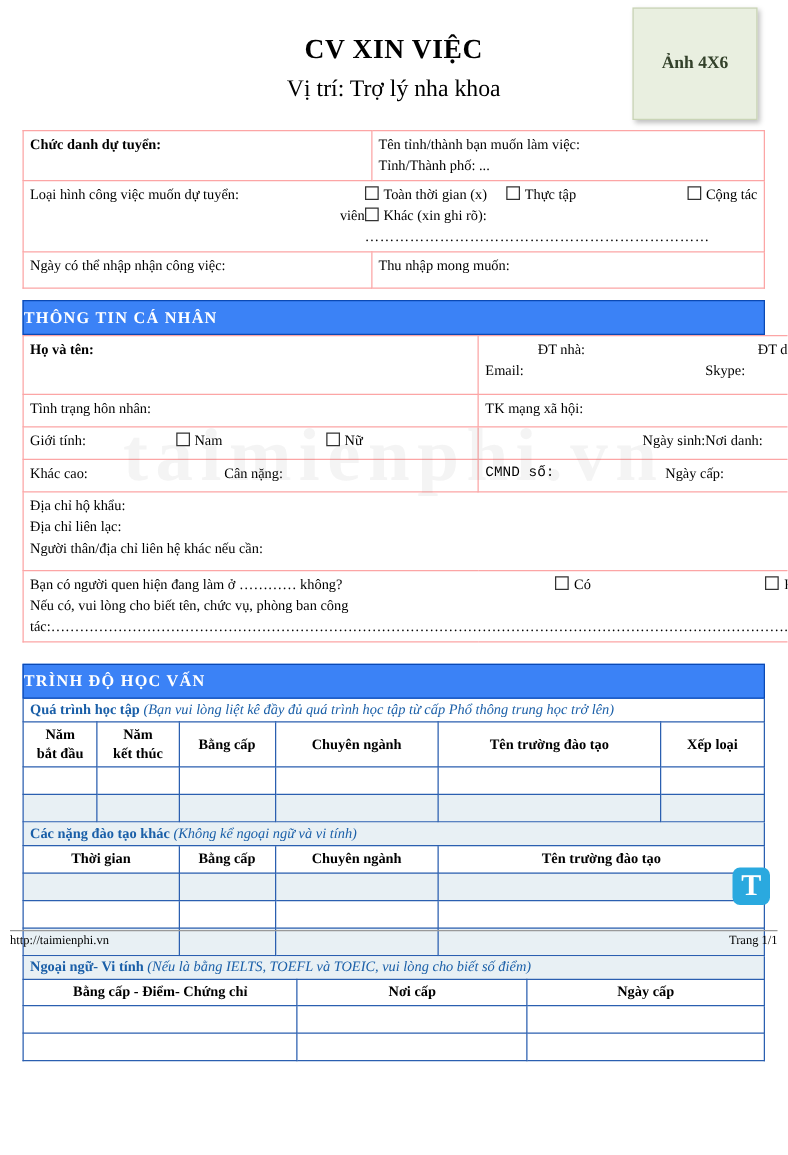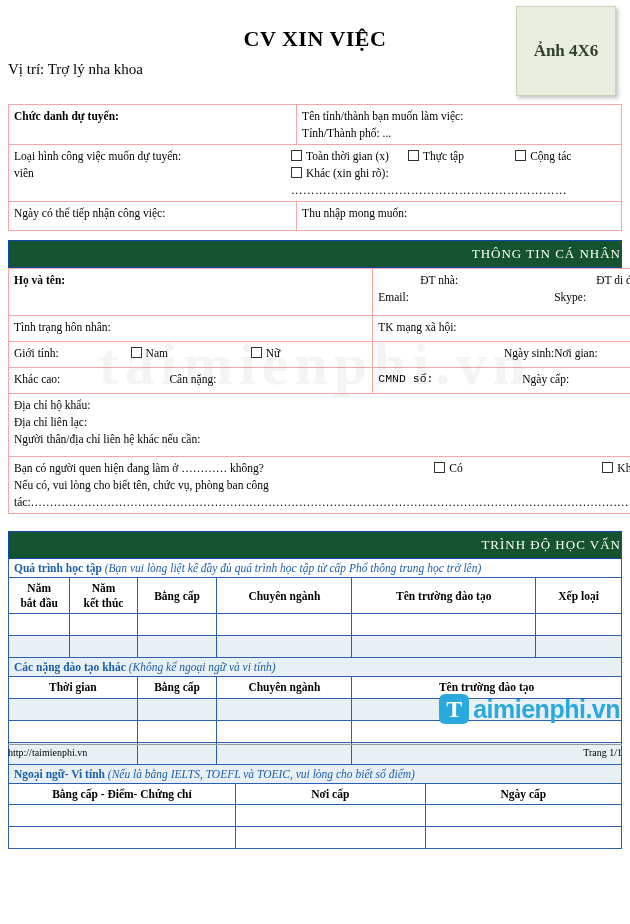--- a/index.html
+++ b/index.html
@@ -4,47 +4,47 @@
 <style>
   html,body{margin:0;padding:0;}
   body{
     width:630px;height:924px;
     background:#ffffff;
     font-family:"Liberation Serif", serif;
     color:#000;
     position:relative;
     overflow:hidden;
   }
-  .page{position:relative;width:630px;height:762px;box-sizing:border-box;padding:0 8px;}
+  .page{position:relative;width:630px;height:762px;box-sizing:border-box;padding:0 18px;}
 
   
   .header{position:relative;height:104px;}
   .title-main{
     text-align:center;font-size:22px;font-weight:bold;letter-spacing:.5px;
     padding-top:26px;
   }
   .title-sub{
-    font-size:15px;padding-top:9px;
+    text-align:center;font-size:19px;padding-top:9px;
   }
   .photo-box{
     position:absolute;right:6px;top:6px;
     width:98px;height:88px;
     background:#e9efe0;
     border:1px solid #c9d4b6;
     box-shadow:2px 2px 4px rgba(0,0,0,.25);
     display:flex;align-items:center;justify-content:center;
-    font-size:17px;font-weight:bold;color:#33412a;
+    font-size:14px;font-weight:bold;color:#33412a;
   }
 
   
   table{border-collapse:collapse;width:100%;font-size:11.5px;}
   .tbl td{border:1px solid #fca5a5;padding:3px 5px;vertical-align:top;line-height:1.45;}
 
   .bar{
-    background:#14532d;color:#fff;text-align:right;font-weight:normal;
+    background:#3b82f6;color:#fff;text-align:left;font-weight:bold;
     font-size:13px;letter-spacing:1px;padding:5px 0;
     border:1px solid #0b49b4;
   }
   .spacer{height:9px;}
   .spacer-lg{height:17px;}
 
   .cb{display:inline-block;width:9px;height:9px;border:1px solid #333;margin:0 4px -1px 0;}
   .section-note{font-size:11.5px;padding:3px 5px;}
   .blue-it{color:#1a5fa8;font-style:italic;}
   .blue-b{color:#1a5fa8;font-weight:bold;}
@@ -114,36 +114,36 @@
         <div style="display:flex;">
           <div style="width:46%;">Loại hình công việc muốn dự tuyển:</div>
           <div style="flex:1;display:flex;">
             <div style="width:36%;">
               <span class="cb"></span><span>Toàn thời gian</span>
               <span>(x)</span>
             </div>
             <div style="width:33%;">
               <span class="cb"></span><span>Thực tập</span>
             </div>
-            <div style="flex:1;">
+            <div style="flex:1;text-align:right;">
               <span class="cb"></span><span>Cộng tác</span>
             </div>
           </div>
         </div>
         <div style="display:flex;">
-          <div style="width:46%;">viên</div>
+          <div style="width:46%;text-align:right;">viên</div>
           <div style="flex:1;">
             <span class="cb"></span><span>Khác (xin ghi rõ):</span>
             <span class="dots">……………………………………………………………</span>
           </div>
         </div>
       </td>
     </tr>
     <tr>
-      <td style="height:22px;">Ngày có thể tiếp nhận công việc:</td>
+      <td style="height:22px;">Ngày có thể nhập nhận công việc:</td>
       <td>Thu nhập mong muốn:</td>
     </tr>
   </tbody>
     </table>
 
   <div class="spacer"></div>
 
   <div class="bar">THÔNG TIN CÁ NHÂN</div>
   <table class="tbl">
     <tbody>
@@ -170,21 +170,21 @@
       <td style="height:19px;">
         <div style="display:flex;">
           <span style="width:33%;">Giới tính:</span>
           <span style="width:34%;"><span class="cb"></span><span>Nam</span></span>
           <span><span class="cb"></span><span>Nữ</span></span>
         </div>
       </td>
       <td>
         <div style="display:flex;">
           <span style="width:44%;text-align:right;">Ngày sinh:</span>
-          <span>Nơi gian:</span>
+          <span>Nơi danh:</span>
         </div>
       </td>
     </tr>
     <tr>
       <td style="height:19px;">
         <div style="display:flex;">
           <span style="width:44%;">Khác cao:</span>
           <span>Cân nặng:</span>
         </div>
       </td>
@@ -315,22 +315,19 @@
           <td></td>
           <td></td>
     </tr>
   </tbody>
     </table>
 
   <div class="wm">taimienphi.vn</div>
 
   <div class="logo">
     <div class="mark">T</div>
-    <div class="txt">
-      <span>aimienphi</span><span>.vn</span>
-    </div>
   </div>
 
   <div class="footer">
     <span>http://taimienphi.vn</span>
     <span>Trang 1/1</span>
   </div>
 </div>
 
 </body></html>

